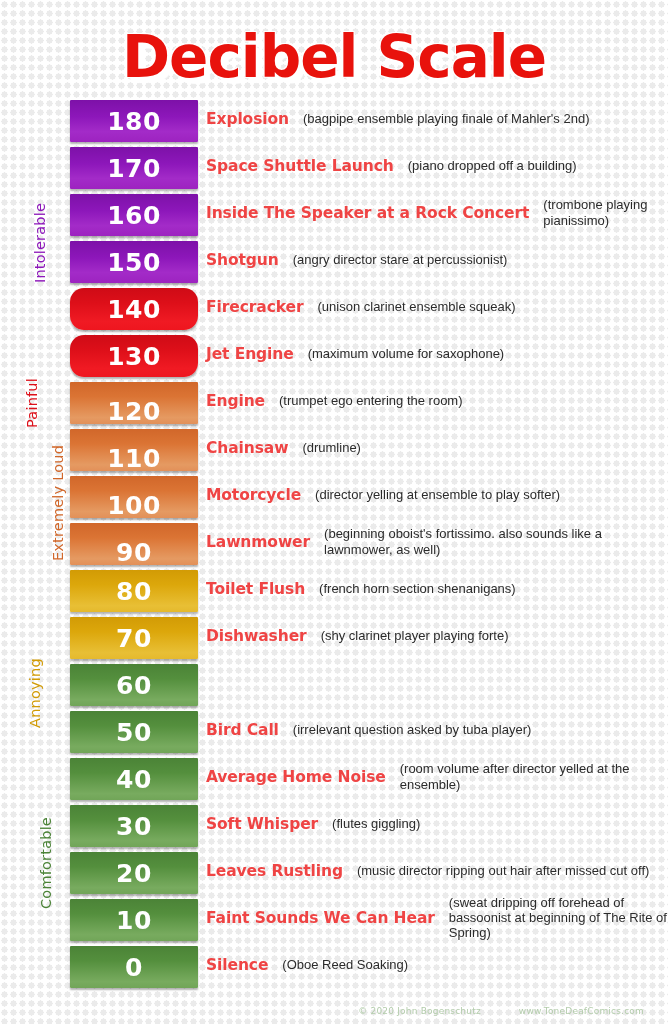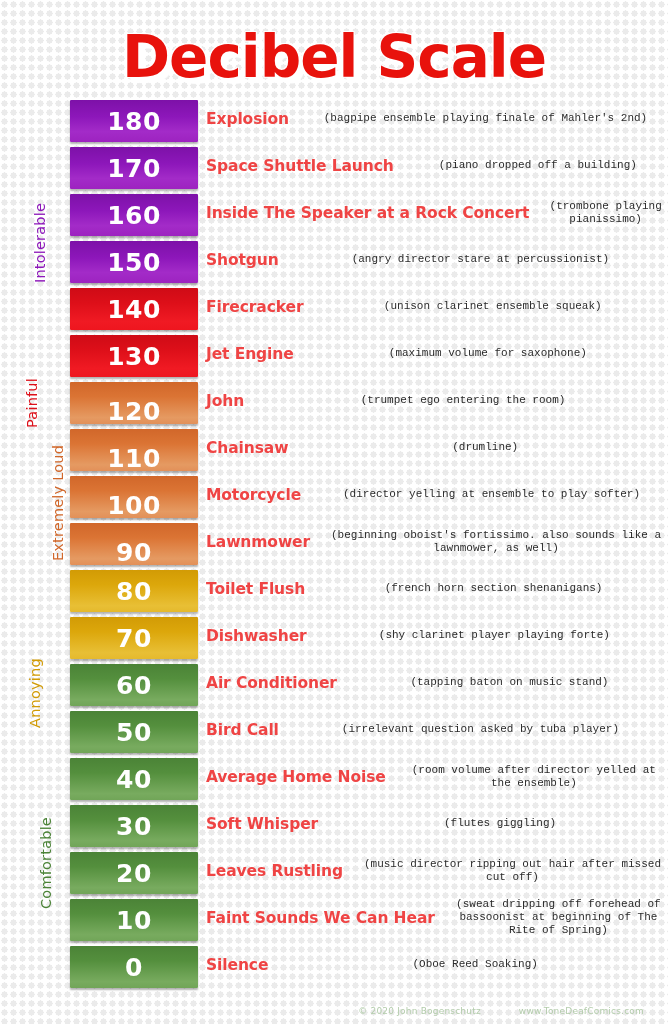--- a/index.html
+++ b/index.html
@@ -101,21 +101,21 @@
     font-family: "DejaVu Sans", sans-serif;
     font-weight: bold;
     font-size: 25px;
     color: #ffffff;
     letter-spacing: 0.5px;
     line-height: 1;
   }
 
   
   .c-purple { background-image: linear-gradient(to bottom, #7d11a8 0%, #8d17ba 40%, #a32bc8 75%, #9d23c0 100%); }
-  .c-red    { background-image: linear-gradient(to bottom, #cf0b16 0%, #dd0f19 35%, #f01a23 80%, #ee161f 100%); }
+  .c-red    { background-image: linear-gradient(to bottom, #cf0b16 0%, #dd0f19 35%, #f01a23 80%, #ee161f 100%); border-radius: 14px; }
   .c-orange { background-image: linear-gradient(to bottom, #d1672a 0%, #db7434 35%, #e59a62 85%, #e29059 100%); align-items: flex-end; }
   .c-gold   { background-image: linear-gradient(to bottom, #d29b05 0%, #dca70b 35%, #e8bf35 85%, #e5b92d 100%); }
   .c-green  { background-image: linear-gradient(to bottom, #4b8337 0%, #548f3d 35%, #78ab5f 85%, #71a558 100%); }
 
   .row-text {
     position: absolute;
     left: 206px;
     top: 0;
     width: 462px;
     height: 47px;
@@ -125,25 +125,25 @@
   .src-name {
     font-family: "DejaVu Sans", sans-serif;
     font-weight: bold;
     font-size: 15.5px;
     color: #ef4444;
     white-space: nowrap;
     flex: 0 0 auto;
     letter-spacing: -0.1px;
   }
   .joke {
-    font-family: Liberation Mono, monospace;
-    font-size: 11px;
+    font-family: Liberation Sans, sans-serif;
+    font-size: 13px;
     color: #2b2b2b;
     line-height: 1.18;
-    text-align: center;
+    text-align: left;
     margin-left: 14px;
     flex: 1 1 auto;
   }
 
   
   #footer {
     position: absolute;
     left: 0;
     bottom: 8px;
     width: 668px;
@@ -230,21 +230,21 @@
         <div class="row-text">
           <span class="src-name">Jet Engine</span>
           <span class="joke">(maximum volume for saxophone)</span>
         </div>
       </div>
       <div class="row">
         <div class="bar c-orange">
           <span class="db">120</span>
         </div>
         <div class="row-text">
-          <span class="src-name">John</span>
+          <span class="src-name">Engine</span>
           <span class="joke">(trumpet ego entering the room)</span>
         </div>
       </div>
       <div class="row">
         <div class="bar c-orange">
           <span class="db">110</span>
         </div>
         <div class="row-text">
           <span class="src-name">Chainsaw</span>
           <span class="joke">(drumline)</span>
@@ -282,24 +282,20 @@
           <span class="db">70</span>
         </div>
         <div class="row-text">
           <span class="src-name">Dishwasher</span>
           <span class="joke">(shy clarinet player playing forte)</span>
         </div>
       </div>
       <div class="row">
         <div class="bar c-green">
           <span class="db">60</span>
-        </div>
-        <div class="row-text">
-          <span class="src-name">Air Conditioner</span>
-          <span class="joke">(tapping baton on music stand)</span>
         </div>
       </div>
       <div class="row">
         <div class="bar c-green">
           <span class="db">50</span>
         </div>
         <div class="row-text">
           <span class="src-name">Bird Call</span>
           <span class="joke">(irrelevant question asked by tuba player)</span>
         </div>

